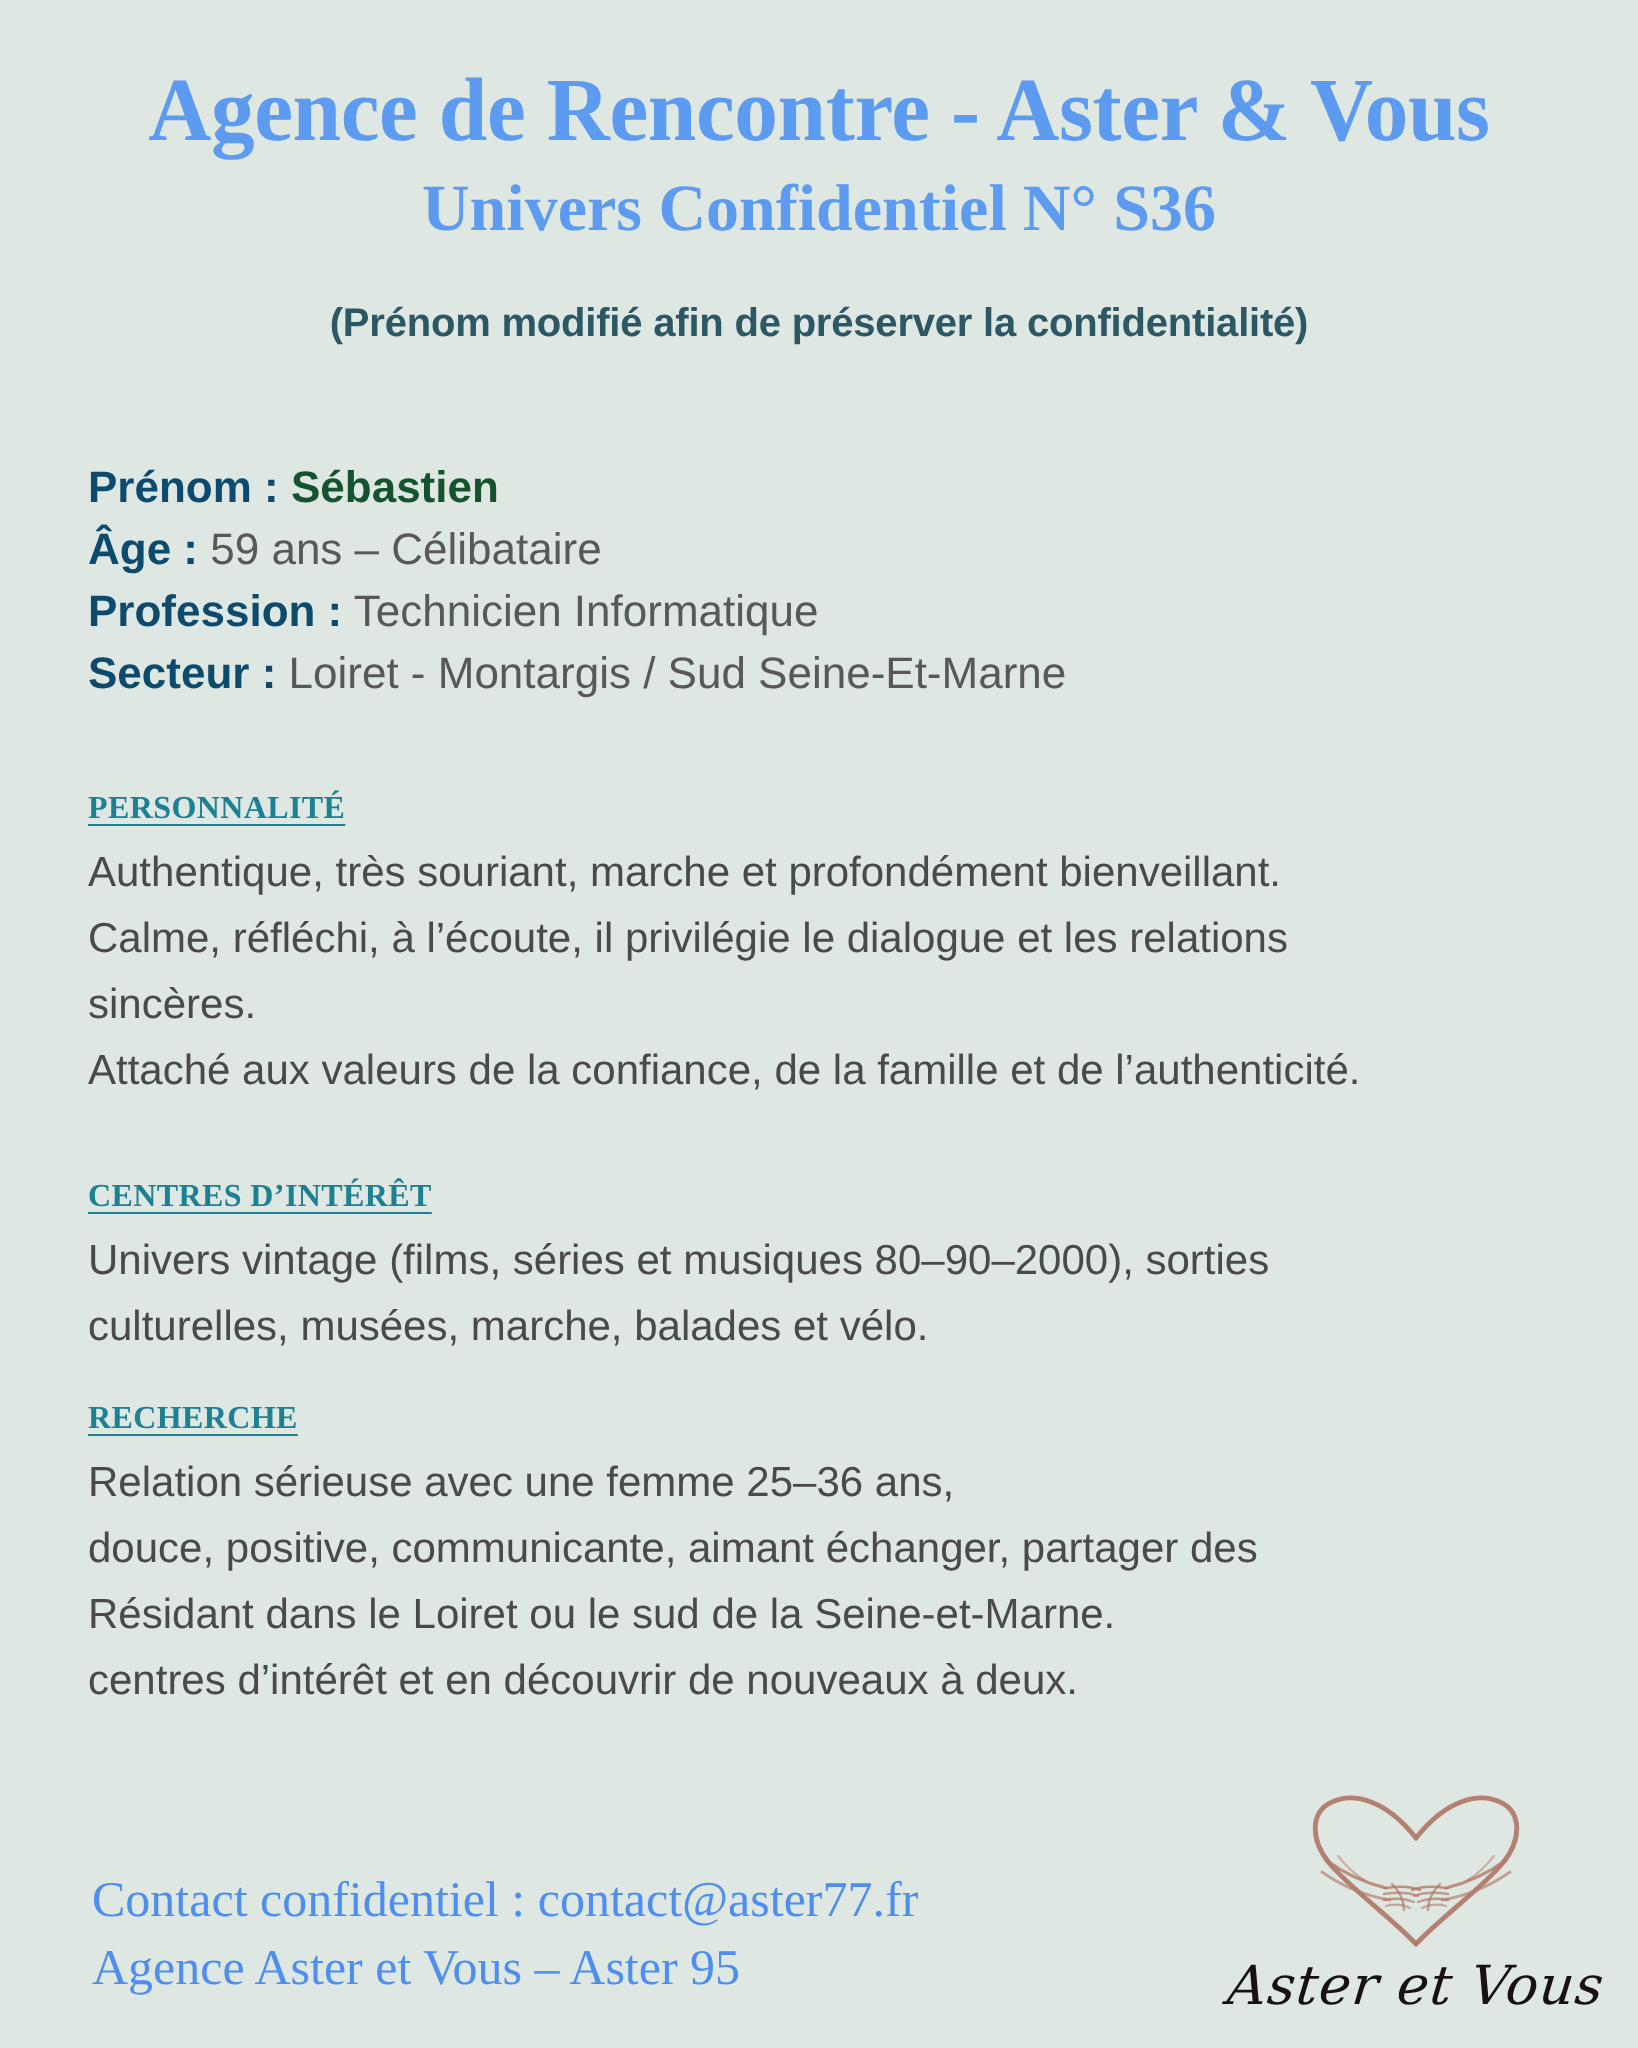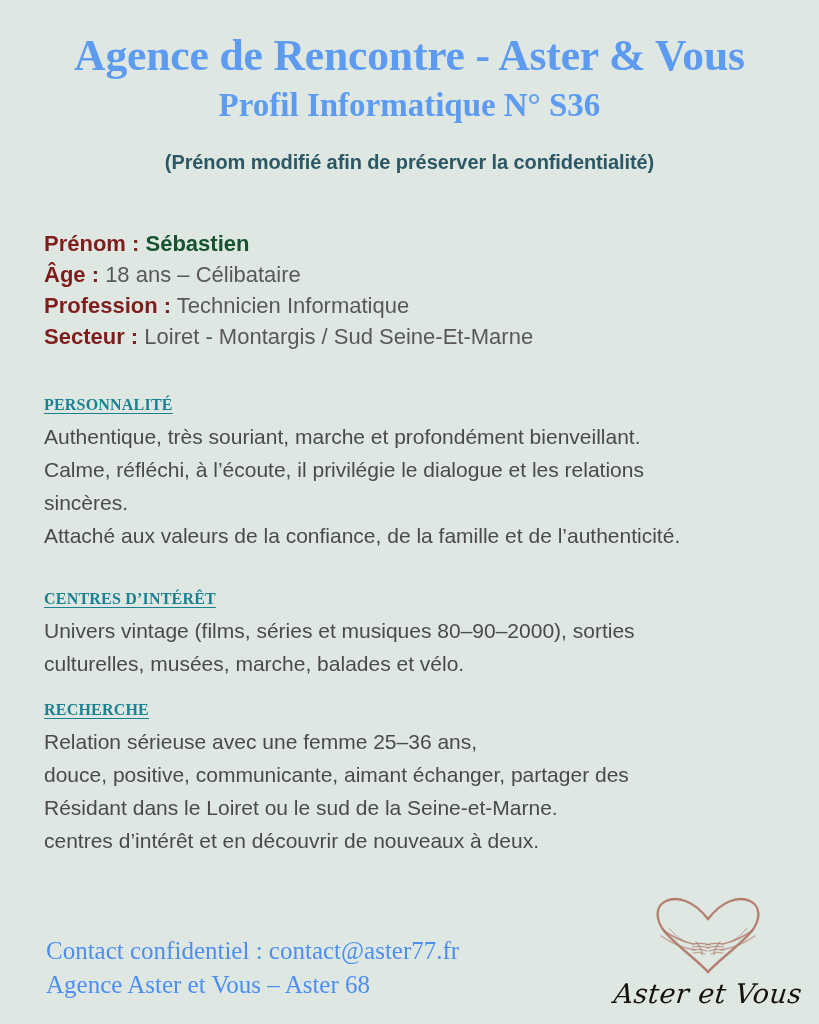--- a/index.html
+++ b/index.html
@@ -64,21 +64,21 @@
     margin: 54px 0 0 44px;
   }
   .id-line {
     font-size: 22px;
     line-height: 31px;
     color: #4e4e4e;
     white-space: nowrap;
   }
   .id-label {
     font-weight: bold;
-    color: #7f1d1d;
+    color: #0c4a6e;
   }
   .id-value {
     color: #585858;
   }
   .id-value.strong {
     font-weight: bold;
     color: #14532d;
   }
 
   
@@ -143,35 +143,35 @@
   }
 </style>
 </head>
 <body>
 
 <div class="page">
 
   <div class="header">
     <h1 class="title-main">Agence de Rencontre - Aster &amp; Vous</h1>
     <h2 class="title-sub">
-      <span>Profil Informatique</span><span class="ref">N° S36</span>
+      <span>Univers Confidentiel</span><span class="ref">N° S36</span>
     </h2>
     <p class="confidential-note">(Prénom modifié afin de préserver la confidentialité)</p>
   </div>
 
   <div class="identity">
 
     <div class="id-line">
       <span class="id-label">Prénom :</span>
       <span class="id-value strong">Sébastien</span>
     </div>
 
     <div class="id-line">
       <span class="id-label">Âge :</span>
-      <span class="id-value">18 ans – Célibataire</span>
+      <span class="id-value">59 ans – Célibataire</span>
     </div>
 
     <div class="id-line">
       <span class="id-label">Profession :</span>
       <span class="id-value">Technicien Informatique</span>
     </div>
 
     <div class="id-line">
       <span class="id-label">Secteur :</span>
       <span class="id-value">Loiret - Montargis / Sud Seine-Et-Marne</span>
@@ -202,21 +202,21 @@
     <div class="section-body">
       <span class="ln">Relation sérieuse avec une femme 25–36 ans,</span>
       <span class="ln">douce, positive, communicante, aimant échanger, partager des</span>
       <span class="ln">Résidant dans le Loiret ou le sud de la Seine-et-Marne.</span>
       <span class="ln">centres d’intérêt et en découvrir de nouveaux à deux.</span>
     </div>
   </div>
 
   <div class="contact">
     <div class="contact-line">Contact confidentiel : contact@aster77.fr</div>
-    <div class="contact-line">Agence Aster et Vous – Aster 68</div>
+    <div class="contact-line">Agence Aster et Vous – Aster 95</div>
   </div>
 
   <div class="logo">
     <svg width="190" height="98" viewBox="0 0 190 98">
       <g fill="none" stroke="#b07b6a" stroke-linecap="round" stroke-linejoin="round">
 
         <path d="M95 86 C 84 74, 62 58, 52 46 C 42 34, 42 20, 53 15 C 64 10, 80 14, 95 33" stroke-width="2.4" opacity="0.95"></path>
 
         <path d="M95 86 C 106 74, 128 58, 138 46 C 148 34, 148 20, 137 15 C 126 10, 110 14, 95 33" stroke-width="2.4" opacity="0.95"></path>
 

